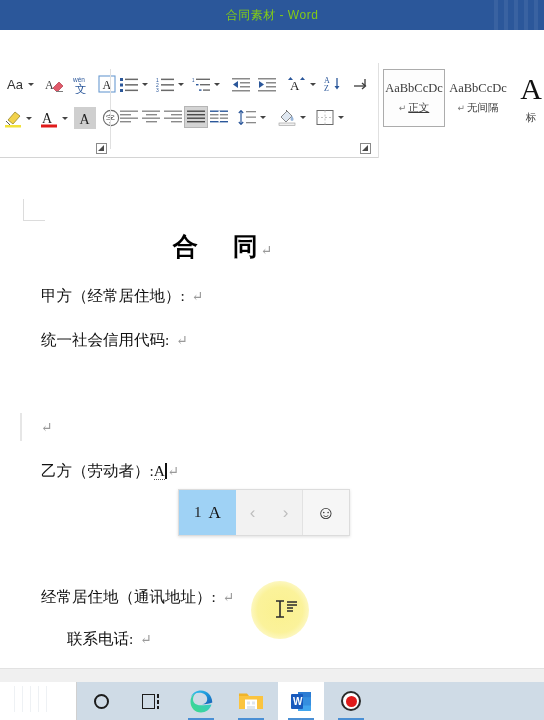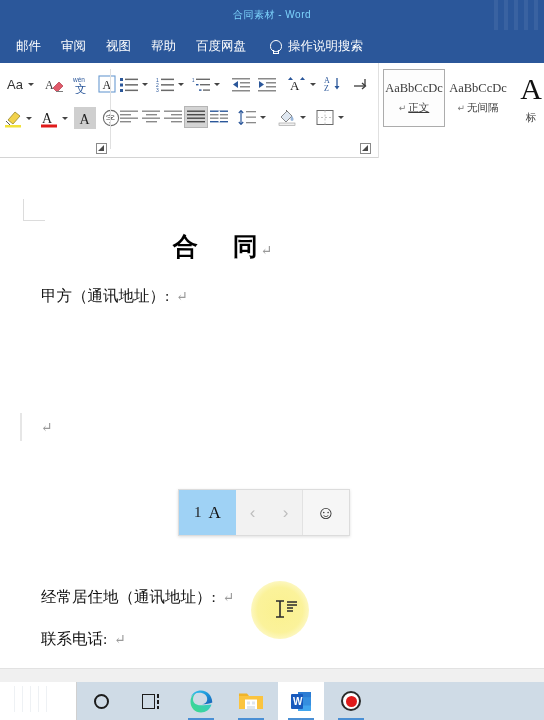--- a/index.html
+++ b/index.html
@@ -10,21 +10,21 @@
     background: #ffffff;
   }
   #app { position: relative; width: 544px; height: 720px; overflow: hidden; }
 
   
   .titlebar {
     position: absolute; left: 0; top: 0; width: 544px; height: 30px;
     background: #2b579a; color: #ffffff;
     display: flex; align-items: center; justify-content: center;
   }
-  .titlebar-text { font-size: 10px; letter-spacing: .5px; color: #7dd3fc; }
+  .titlebar-text { font-size: 12px; letter-spacing: .5px; color: #84cc16; }
   .title-stripes { position: absolute; right: 0; top: 0; width: 62px; height: 30px; }
   .title-stripes i {
     position: absolute; top: 0; width: 4px; height: 30px;
     background: rgba(255,255,255,0.07);
   }
 
   
   .tabbar {
     position: absolute; left: 0; top: 30px; width: 544px; height: 33px;
     background: #2b579a; display: flex; align-items: center;
@@ -198,31 +198,20 @@
     <span class="titlebar-text">合同素材  -  Word</span>
     <div class="title-stripes">
       <i style="right:6px"></i>
         <i style="right:16px"></i>
         <i style="right:26px"></i>
         <i style="right:36px"></i>
         <i style="right:46px"></i>
     </div>
   </div>
 
-  <div class="tabbar">
-    <div class="tab">邮件</div>
-    <div class="tab">审阅</div>
-    <div class="tab">视图</div>
-    <div class="tab">帮助</div>
-    <div class="tab">百度网盘</div>
-    <div class="tellme">
-      <span class="bulb"></span>
-      <span class="tellme-label">操作说明搜索</span>
-    </div>
-  </div>
 
   <div class="ribbon">
 
     <div class="rgroup" style="left:0; width:110px;">
       <div class="rrow" style="left:4px; top:10px;">
         <div class="rbtn">
           <span class="g-aa">Aa</span>
         </div>
         <span class="caret"></span>
         <div class="rbtn" style="margin-left:8px;">
@@ -453,29 +442,35 @@
 
   <div class="docarea">
     <div class="margin-mark"></div>
     <div class="side-mark"></div>
 
     <div class="doc-title">
       <span>合</span><span class="gap"></span><span>同</span><span class="pilcrow">↵</span>
     </div>
 
     <div class="doc-line" style="top:128px;">
-      <span>甲方（通讯地址）:</span><span class="pilcrow">↵</span>
+      <span>甲方（经常居住地）:</span><span class="pilcrow">↵</span>
+    </div>
+    <div class="doc-line" style="top:172px;">
+      <span>统一社会信用代码:</span><span class="pilcrow">↵</span>
     </div>
     <div class="doc-line" style="top:260px;">
       <span class="pilcrow" style="margin-left:0">↵</span>
     </div>
+    <div class="doc-line" style="top:303px;">
+      <span>乙方（劳动者）:</span><span class="compose">A</span><span class="caret-bar"></span><span class="pilcrow" style="margin-left:1px">↵</span>
+    </div>
     <div class="doc-line" style="top:429px;">
       <span>经常居住地（通讯地址）:</span><span class="pilcrow">↵</span>
     </div>
-    <div class="doc-line" style="top:471px;">
+    <div class="doc-line" style="top:471px;margin-left:26px;">
       <span>联系电话:</span><span class="pilcrow">↵</span>
     </div>
 
     <div class="click-halo"></div>
     <div class="ibeam">
       <svg width="26" height="22" viewBox="0 0 26 22">
         <path d="M3 2 L11 2 M7 2 L7 18 M3 18 L11 18" stroke="#2b2b2b" stroke-width="1.6" fill="none"></path>
         <path d="M14 3 L24 3 M14 6 L24 6 M14 9 L20 9 M14 12 L20 12" stroke="#2b2b2b" stroke-width="1.3"></path>
       </svg>
     </div>

